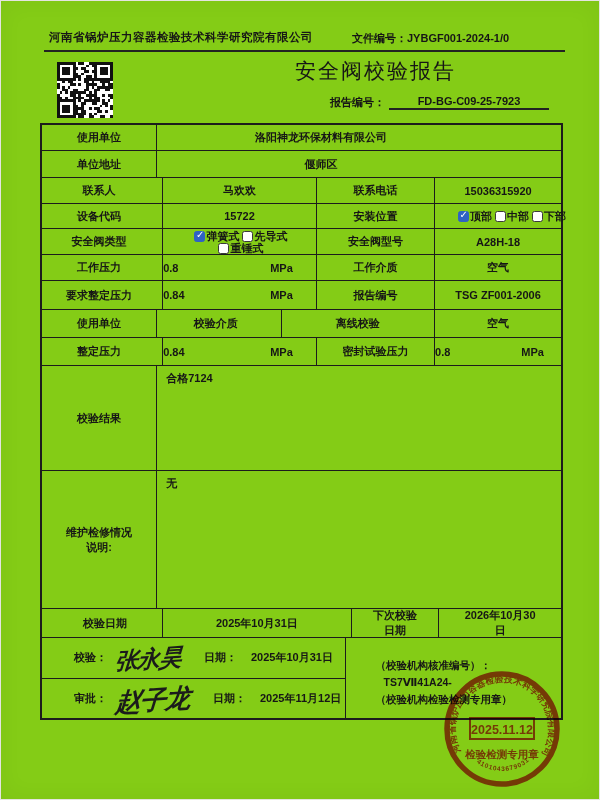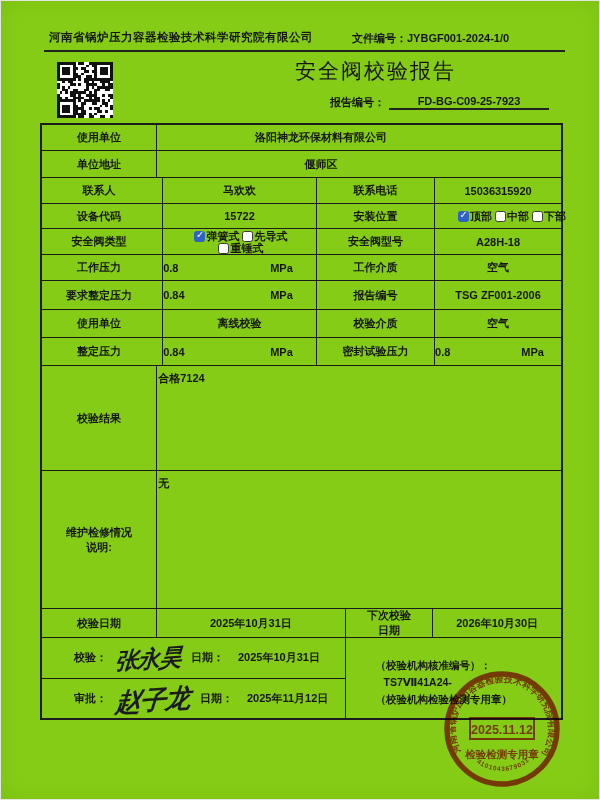--- a/index.html
+++ b/index.html
@@ -19,40 +19,40 @@
   
   .tbl{position:absolute;left:40px;top:123px;width:523px;border:2px solid #1c1c1c;box-sizing:border-box;
     font-size:11px;font-weight:700;}
   .row{display:flex;border-top:1.5px solid #1c1c1c;box-sizing:border-box;align-items:stretch;}
   .row:first-child{border-top:none;}
   .cell{display:flex;align-items:center;justify-content:center;box-sizing:border-box;
     border-left:1.5px solid #1c1c1c;text-align:center;padding:1px 20px;}
   .cell:first-child{border-left:none;}
   .cA1{flex:0 0 22%;} .cA2{flex:1;}
   .cB1{flex:0 0 22%;} .cB2{flex:0 0 29.6%;margin-left:6px;} .cB3{flex:0 0 22.8%;} .cB4{flex:1;}
-  .cC1{flex:0 0 22%;} .cC2{flex:0 0 36.3%;} .cC3{flex:0 0 16.9%;} .cC4{flex:1;}
+  .cC1{flex:0 0 22%;margin-left:6px;} .cC2{flex:0 0 36.3%;} .cC3{flex:0 0 16.9%;} .cC4{flex:1;}
   .shift-left{padding-right:96px;}
-  .top-left{align-items:flex-start;justify-content:flex-start;text-align:left;padding:5px 1px;}
+  .top-left{align-items:flex-start;justify-content:flex-start;text-align:left;padding:5px 9px;}
   .pcell{padding:0;}
   .pv{flex:0 0 55%;text-align:left;} .pu{flex:1;text-align:center;}
   
   .opt{white-space:nowrap;}
   .cb{display:inline-block;width:11px;height:11px;border:1.5px solid #3a3a3a;border-radius:2.5px;
     background:#fff;margin:0 1px -2px 3px;position:relative;box-sizing:border-box;}
   .cb.checked{background:#2f62c4;border-color:#2f62c4;}
   .cb.checked::after{content:"\2713";position:absolute;left:0.5px;top:-3px;color:#fff;font-size:10px;font-weight:700;}
   .wrapcell{flex-wrap:wrap;line-height:12px;}
   
   .sig-left{flex:0 0 58.3%;display:flex;flex-direction:column;}
   .sig-row{flex:1;display:flex;align-items:center;padding-left:32px;box-sizing:border-box;}
   .sig-row + .sig-row{border-top:1.5px solid #1c1c1c;}
   .sig-name{font-family:"DejaVu Serif","Liberation Serif",serif;font-style:italic;font-weight:700;
     font-size:23px;letter-spacing:-1px;transform:rotate(-4deg) skewX(-8deg);display:inline-block;
     margin:0 10px -4px 8px;color:#1b1b1b;}
-  .sig-date-lbl{margin-left:0;text-align:center;} .sig-date{margin-left:14px;}
+  .sig-date-lbl{margin-left:13px;text-align:center;} .sig-date{margin-left:14px;}
   .sig-right{flex:1;border-left:1.5px solid #1c1c1c;box-sizing:border-box;
     padding:19px 0 0 30px;font-size:10.5px;line-height:17px;text-align:left;}
   .sig-right .ln2{padding-left:8px;}
   
   .stamp{position:absolute;left:437px;top:664px;width:130px;height:130px;
     opacity:.9;mix-blend-mode:multiply;pointer-events:none;}
 </style>
 </head>
 <body>
 
@@ -281,22 +281,22 @@
       <div class="cell cB2 pcell">
         <span class="pv">0.84</span>
         <span class="pu">MPa</span>
       </div>
       <div class="cell cB3">报告编号</div>
       <div class="cell cB4">TSG ZF001-2006</div>
     </div>
 
     <div class="row" style="height:28px">
       <div class="cell cB1">使用单位</div>
+      <div class="cell cB3">校验介质</div>
       <div class="cell cB2">离线校验</div>
-      <div class="cell cB3">校验介质</div>
       <div class="cell cB4">空气</div>
     </div>
 
     <div class="row" style="height:28px">
       <div class="cell cB1">整定压力</div>
       <div class="cell cB2 pcell">
         <span class="pv">0.84</span>
         <span class="pu">MPa</span>
       </div>
       <div class="cell cB3">密封试验压力</div>

